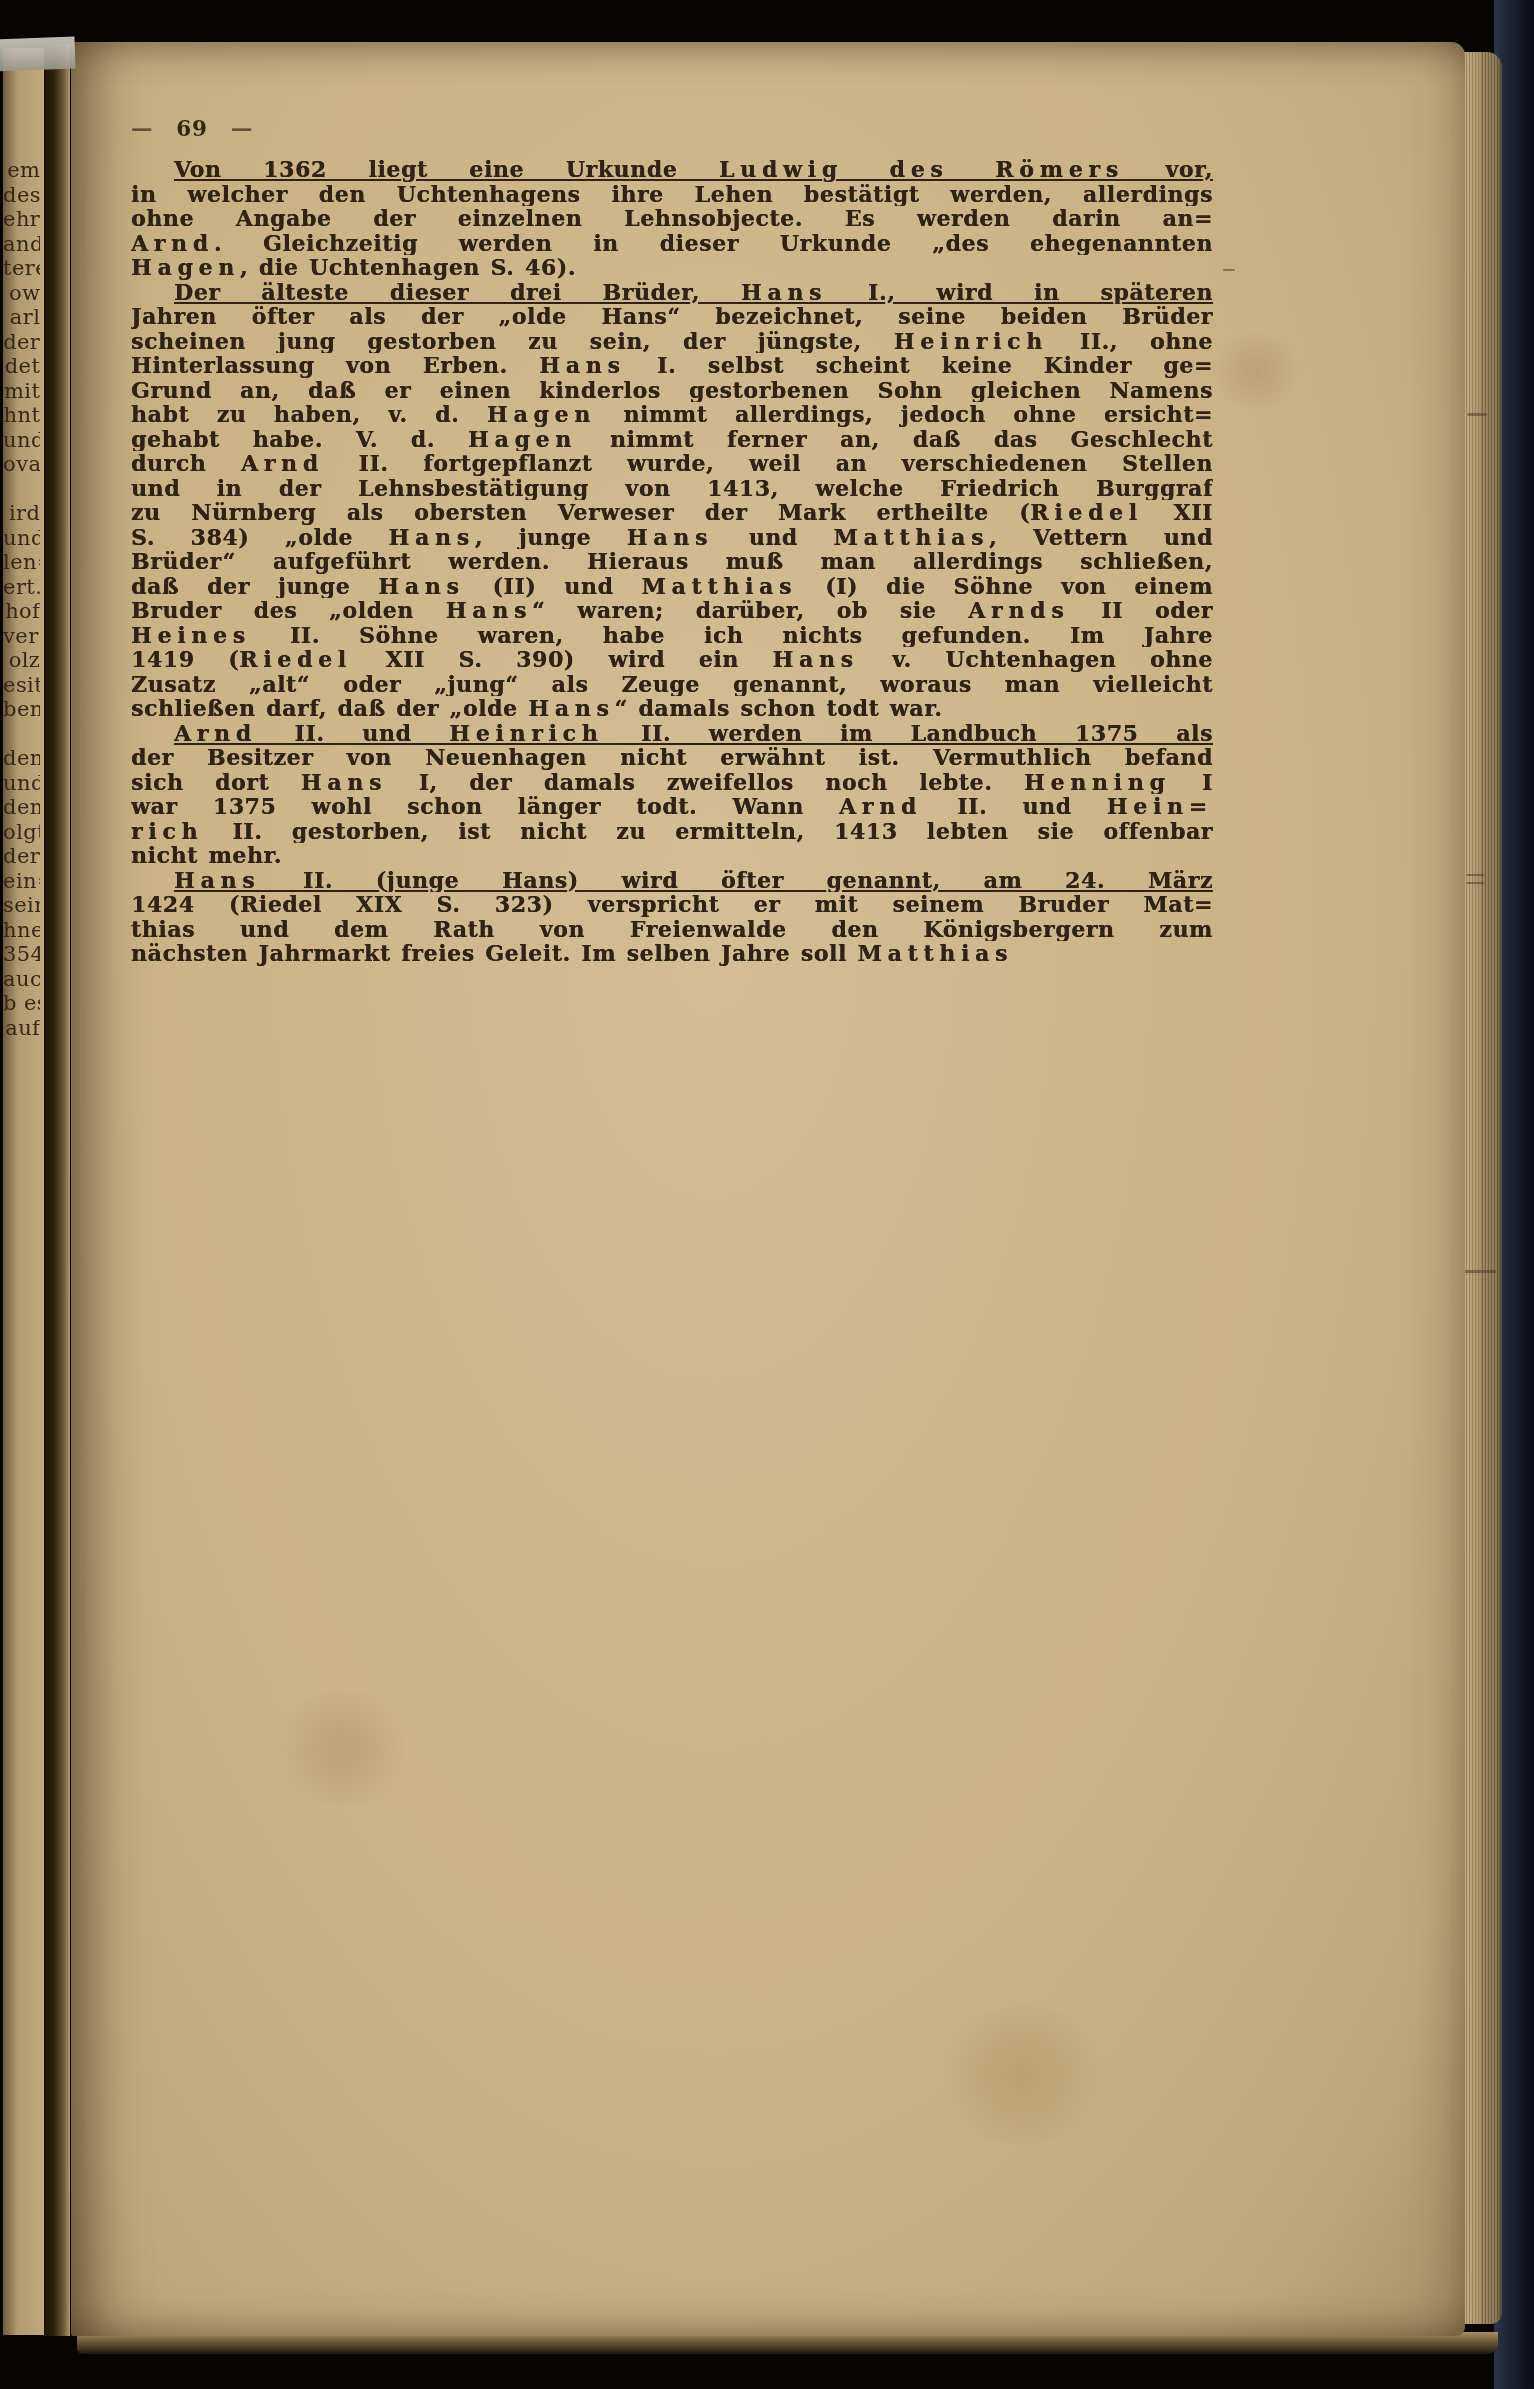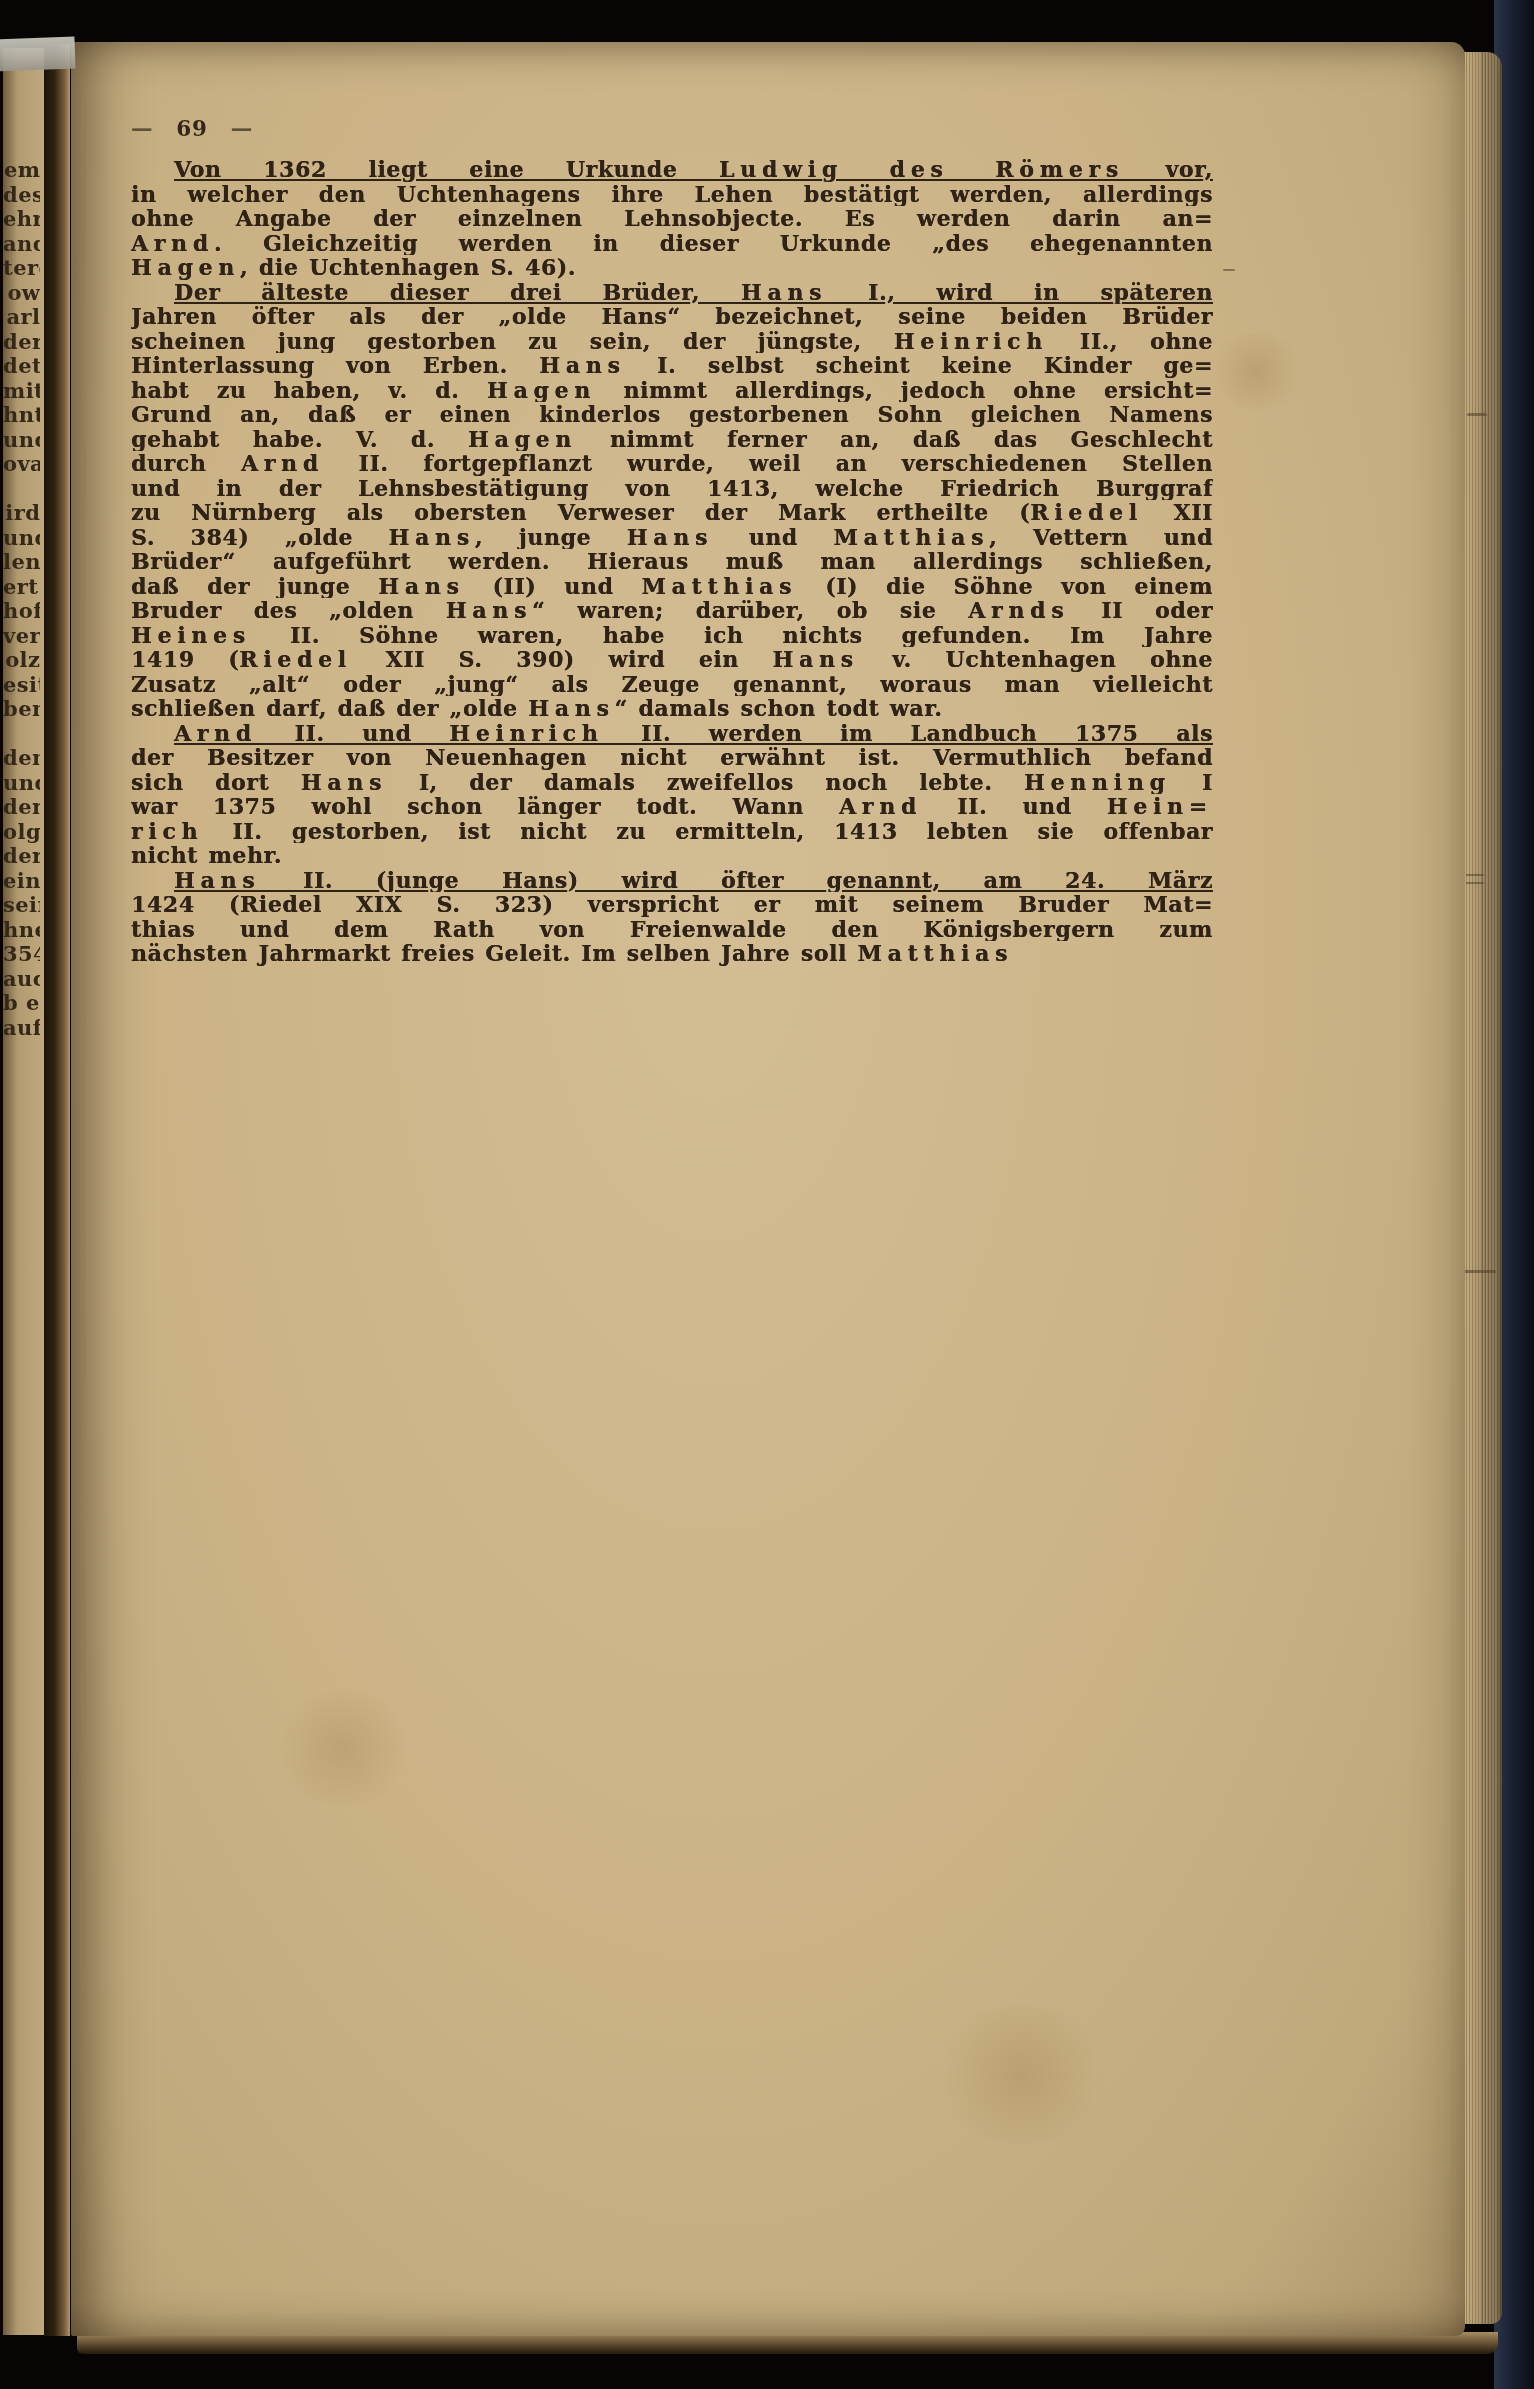--- a/index.html
+++ b/index.html
@@ -22,21 +22,21 @@
   .prev-strip {
     position:absolute; left:3.1px; top:48px; width:41px; height:2287px;
     background:linear-gradient(90deg,#6e5a3d 0%,#b19a6f 35%,#c0a97d 100%);
     z-index:2;
   }
   .fragments {
     position:absolute; top:110px; right:3.8px; left:0; text-align:right;
   }
   .frag {
     height:24.5px; line-height:24.5px;
-    font-size:21px; font-weight:bold; color:#342819;
+    font-size:21px; font-weight:normal; color:#342819;
     letter-spacing:0.4px; white-space:nowrap; overflow:hidden;
   }
   .frag-gap { height:24.5px; }
 
   
   .gutter {
     position:absolute; left:44px; top:44px; width:26px; height:2292px;
     background:linear-gradient(90deg,#1b1208 0%,#30220f 40%,#7a6140 80%,#b19868 100%);
     z-index:2;
   }
@@ -175,22 +175,22 @@
   <div class="textblock">
       <div class="line indent"><span>Von 1362 liegt eine Urkunde </span><span class="sperr">Ludwig des Römers</span><span> vor,</span></div>
       <div class="line"><span>in welcher den Uchtenhagens ihre Lehen bestätigt werden, allerdings</span></div>
       <div class="line"><span>ohne Angabe der einzelnen Lehnsobjecte.  Es werden darin an=</span></div>
       <div class="line"><span class="sperr">Arnd</span><span>.  Gleichzeitig werden in dieser Urkunde „des ehegenannten</span></div>
       <div class="line plast"><span class="sperr">Hagen</span><span>, die Uchtenhagen S. 46).</span></div>
       <div class="line indent"><span>Der älteste dieser drei Brüder, </span><span class="sperr">Hans</span><span> I., wird in späteren</span></div>
       <div class="line"><span>Jahren öfter als der „olde Hans“ bezeichnet, seine beiden Brüder</span></div>
       <div class="line"><span>scheinen jung gestorben zu sein, der jüngste, </span><span class="sperr">Heinrich</span><span> II., ohne</span></div>
       <div class="line"><span>Hinterlassung von Erben.  </span><span class="sperr">Hans</span><span> I. selbst scheint keine Kinder ge=</span></div>
+      <div class="line"><span>Grund an, daß er einen kinderlos gestorbenen Sohn gleichen Namens</span></div>
       <div class="line"><span>habt zu haben, v. d. </span><span class="sperr">Hagen</span><span> nimmt allerdings, jedoch ohne ersicht=</span></div>
-      <div class="line"><span>Grund an, daß er einen kinderlos gestorbenen Sohn gleichen Namens</span></div>
       <div class="line"><span>gehabt habe.  V. d. </span><span class="sperr">Hagen</span><span> nimmt ferner an, daß das Geschlecht</span></div>
       <div class="line"><span>durch </span><span class="sperr">Arnd</span><span> II. fortgepflanzt wurde, weil an verschiedenen Stellen</span></div>
       <div class="line"><span>und in der Lehnsbestätigung von 1413, welche Friedrich Burggraf</span></div>
       <div class="line"><span>zu Nürnberg als obersten Verweser der Mark ertheilte (</span><span class="sperr">Riedel</span><span> XII</span></div>
       <div class="line"><span>S. 384) „olde </span><span class="sperr">Hans</span><span>, junge </span><span class="sperr">Hans</span><span> und </span><span class="sperr">Matthias</span><span>, Vettern und</span></div>
       <div class="line"><span>Brüder“ aufgeführt werden.  Hieraus muß man allerdings schließen,</span></div>
       <div class="line"><span>daß der junge </span><span class="sperr">Hans</span><span> (II) und </span><span class="sperr">Matthias</span><span> (I) die Söhne von einem</span></div>
       <div class="line"><span>Bruder des „olden </span><span class="sperr">Hans</span><span>“ waren; darüber, ob sie </span><span class="sperr">Arnds</span><span> II oder</span></div>
       <div class="line"><span class="sperr">Heines</span><span> II. Söhne waren, habe ich nichts gefunden.  Im Jahre</span></div>
       <div class="line"><span>1419 (</span><span class="sperr">Riedel</span><span> XII S. 390) wird ein </span><span class="sperr">Hans</span><span> v. Uchtenhagen ohne</span></div>

